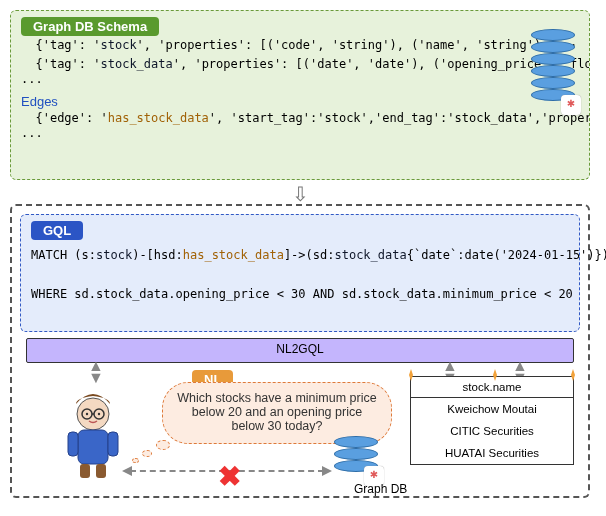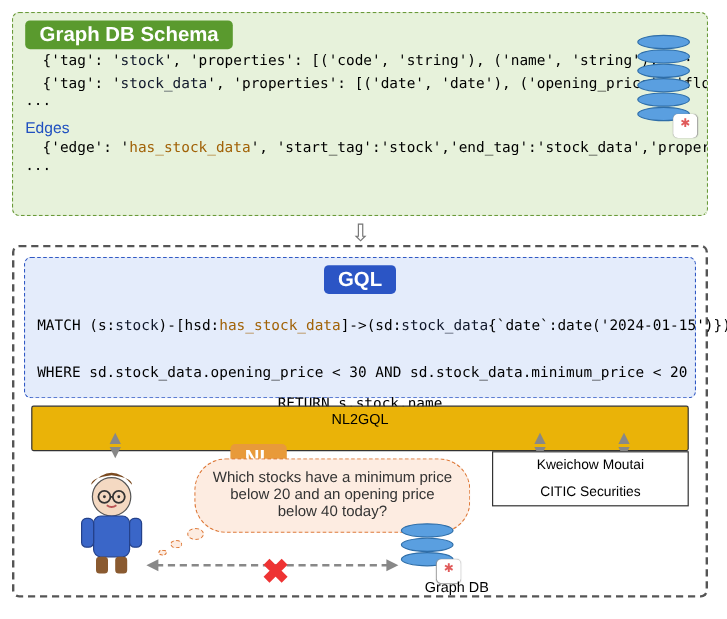--- a/index.html
+++ b/index.html
@@ -26,29 +26,28 @@
     border: 2px dashed #555;
     border-radius: 6px;
   }
   .gql-box {
     position: absolute;
     top: 8px; left: 8px; right: 8px; height: 118px;
     background: #e4ecfb;
     border: 1.5px dashed #3159c4;
     border-radius: 6px;
     padding: 6px 10px;
-    text-align: center;
   }
   .tag {
     display: inline-block;
     padding: 2px 12px;
     border-radius: 4px;
     color: #fff;
     font-weight: bold;
-    font-size: 17px;
+    font-size: 13px;
   }
   .tag-green { background: #5a9a2e; }
   .tag-blue  { background: #2b55c5; }
   .tag-orange{ background: #e89a3a; }
   .kw-green { color: #0f172a; }
   .kw-blue  { color: #a16207; }
   .code-line {
     font-family: "Consolas","Menlo",monospace;
     font-size: 12px;
     white-space: nowrap;
@@ -80,24 +79,24 @@
     background: #fff;
     border-radius: 4px;
     box-shadow: 0 0 1px #888;
     font-size: 10px;
     color: #e05a5a;
     text-align: center;
     line-height: 18px;
   }
   .nl2gql-bar {
     position: absolute;
-    left: 14px; right: 14px; top: 132px; height: 38px;
+    left: 14px; right: 14px; top: 132px; height: 25px;
     border: 1.5px solid #333;
     border-radius: 2px;
-    background: #eab308;
+    background: #c4b5fd;
     text-align: center;
     font-size: 12px;
     line-height: 20px;
     font-weight: 500;
   }
   .nl-bubble {
     position: absolute;
     left: 150px; top: 176px; width: 230px; height: 62px;
     background: #fdece1;
     border: 1.5px dashed #de7a3a;
@@ -206,45 +205,44 @@
     <div class="db-graph-badge">✱</div>
   </div>
 </div>
 
 <div style="position:absolute;left:292px;top:182px;font-size:20px;color:#777;">⇩</div>
 
 <div class="gql-panel">
 
   <div class="gql-box">
     <span class="tag tag-blue">GQL</span>
-    <div class="code-line" style="margin-top:17px;">
+    <div class="code-line" style="margin-top:6px;">
       <span>MATCH (s:</span><span class="kw-green">stock</span><span>)-[hsd:</span><span class="kw-blue">has_stock_data</span><span>]-&gt;(sd:</span><span class="kw-green">stock_data</span><span>{`date`:date('2024-01-15')})</span>
     </div>
     <div class="code-line" style="margin-top:20px;">WHERE sd.stock_data.opening_price &lt; 30 AND sd.stock_data.minimum_price &lt; 20</div>
-    <div class="code-line" style="margin-top:8px;">RETURN s.stock.name</div>
   </div>
 
   <div class="nl2gql-bar">NL2GQL</div>
 
   <div class="arrow-col" style="left:76px; top:154px;">
       <span>▲</span>
       <span>▼</span>
     </div>
   <div class="arrow-col" style="left:430px; top:154px;">
       <span>▲</span>
       <span>▼</span>
     </div>
   <div class="arrow-col" style="left:500px; top:154px;">
       <span>▲</span>
       <span>▼</span>
     </div>
 
   <span class="tag tag-orange nl-tag">NL</span>
   <div class="nl-bubble">
-    <span>Which stocks have a minimum price below 20 and an opening price below 40 today?</span>
+    <span>Which stocks have a minimum price below 20 and an opening price below 30 today?</span>
   </div>
   <div class="bubble-dot" style="left:144px; top:234px; width:14px;height:10px;"></div>
   <div class="bubble-dot" style="left:130px; top:244px; width:10px;height:7px;"></div>
   <div class="bubble-dot" style="left:120px; top:252px; width:7px;height:5px;"></div>
 
   <div class="person">
     <svg viewBox="0 0 70 90">
       <circle cx="35" cy="24" r="16" fill="#f4d9c2" stroke="#555"></circle>
       <path d="M18 14 Q35 -6 52 14 Q52 8 35 6 Q18 8 18 14" fill="#7a4a20"></path>
       <circle cx="29" cy="24" r="5" fill="none" stroke="#333" stroke-width="1.5"></circle>
@@ -266,17 +264,30 @@
 
   <div class="db-icon db-blue" style="top:230px; left:322px;">
     <div class="disk top"></div>
       <div class="disk mid"></div>
       <div class="disk bot"></div>
     <div class="db-graph-badge">✱</div>
   </div>
   <div class="graphdb-label">Graph DB</div>
 
   <div class="result-table">
+    <div class="hdr">
+      <span>stock.name</span>
+      <span class="pin" style="left:-6px;"><svg viewBox="0 0 12 12">
+            <path d="M6 0 L8 6 L6 12 L4 6 Z" fill="#f2a23a"></path>
+          </svg></span>
+      <span class="pin" style="left:78px;"><svg viewBox="0 0 12 12">
+            <path d="M6 0 L8 6 L6 12 L4 6 Z" fill="#f2a23a"></path>
+          </svg></span>
+      <span class="pin" style="right:-6px;"><svg viewBox="0 0 12 12">
+            <path d="M6 0 L8 6 L6 12 L4 6 Z" fill="#f2a23a"></path>
+          </svg></span>
+    </div>
     <div class="row">Kweichow Moutai</div>
     <div class="row">CITIC Securities</div>
+    <div class="row">HUATAI Securities</div>
   </div>
 
 </div>
 
 </body></html>

